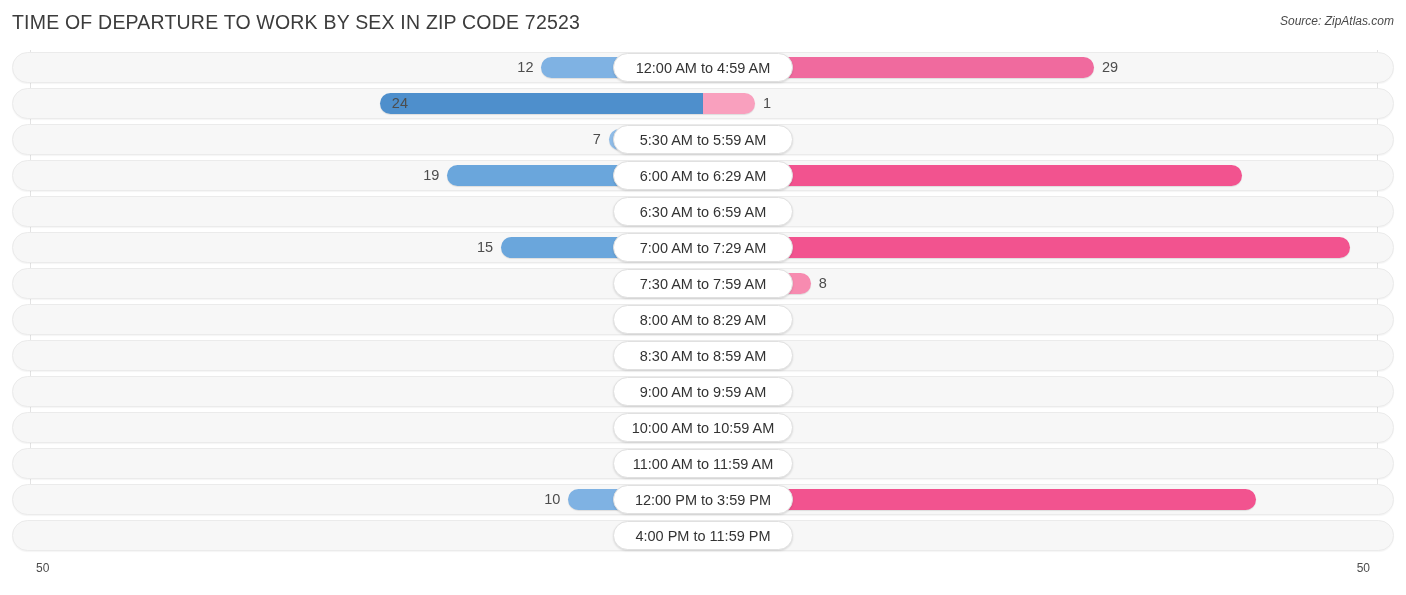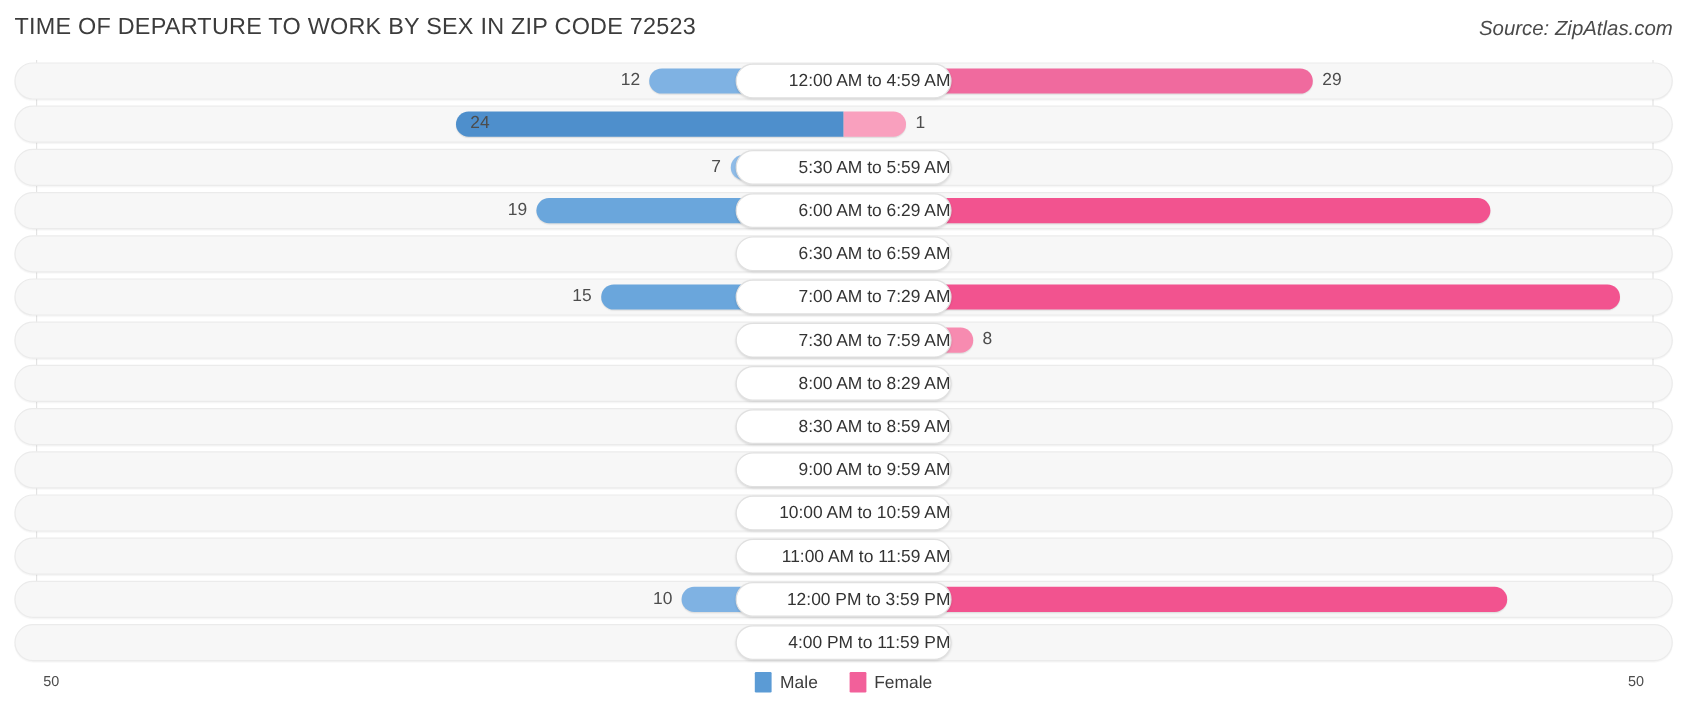--- a/index.html
+++ b/index.html
@@ -15,21 +15,21 @@
 
   
   .header { position: absolute; top: 0; left: 0; width: 1406px; height: 46px; }
   .title {
     position: absolute; left: 12px; top: 11px;
     font-size: 19.5px; color: #3c3c3c; letter-spacing: .2px;
     white-space: nowrap;
   }
   .source {
     position: absolute; right: 12px; top: 14px;
-    font-size: 17px; font-style: italic; color: #4a4a4a;
+    font-size: 12px; font-style: italic; color: #4a4a4a;
     white-space: nowrap;
   }
 
   
   .plot { position: absolute; left: 0; top: 50px; width: 1406px; height: 505px; }
 
   .gridline {
     position: absolute; top: 0; bottom: 52px; width: 1px;
     background: #e3e3e3;
   }
@@ -69,21 +69,21 @@
   }
   .val-in { color: #ffffff; margin-top: 24px; }
 
   .center-pill {
     position: absolute; top: 3px; height: 29px;
     left: 613px; width: 180px;
     background: #ffffff;
     border: 1px solid #e0e0e0;
     border-radius: 15px;
     box-shadow: 0 1px 2px rgba(0,0,0,.12);
-    display: flex; align-items: center; justify-content: flex-end;
+    display: flex; align-items: center; justify-content: center;
   }
   .center-pill span {
     font-size: 14.5px; color: #333; white-space: nowrap;
   }
 
   
   .footer { position: absolute; left: 0; top: 555px; width: 1406px; height: 40px; }
   .axis-label {
     position: absolute; top: 6px;
     font-size: 12px; color: #4d4d4d;
@@ -277,25 +277,15 @@
               <span>4:00 PM to 11:59 PM</span>
             </div>
           </div>
         </div>
       </div>
   </div>
 
   <div class="footer">
     <div class="axis-label axis-left">50</div>
     <div class="axis-label axis-right">50</div>
-    <div class="legend">
-      <div class="legend-item">
-        <i class="swatch" id="sw-male" style="background: rgb(91, 155, 213);"></i>
-        <span class="lbl">Male</span>
-      </div>
-      <div class="legend-item">
-        <i class="swatch" id="sw-female" style="background: rgb(242, 96, 154);"></i>
-        <span class="lbl">Female</span>
-      </div>
-    </div>
   </div>
 
 </div>
 
 </body></html>

